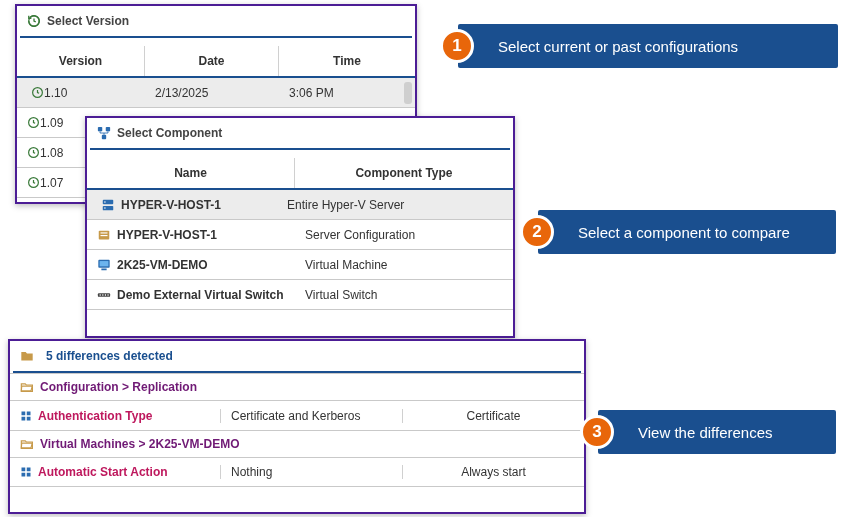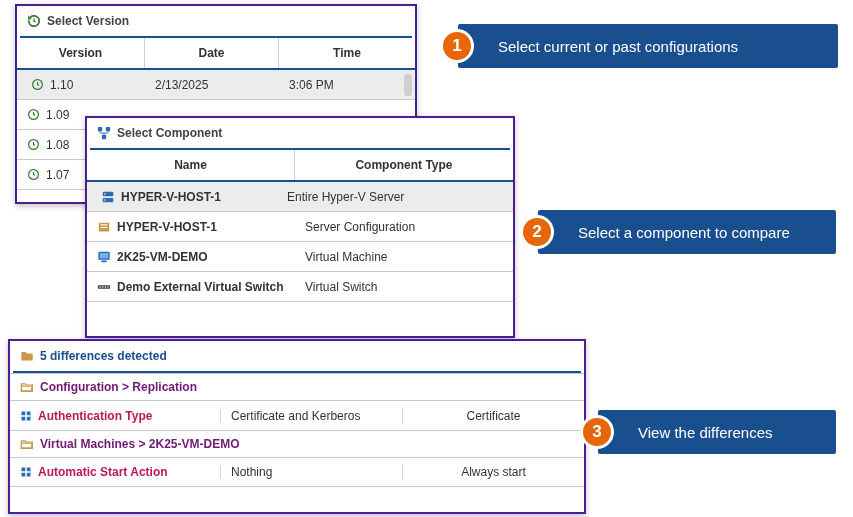--- a/index.html
+++ b/index.html
@@ -37,20 +37,21 @@
   .thead {
     display: flex;
     border-bottom: 2px solid #1a4f8f;
   }
   .thead .th {
     padding: 8px 10px;
     font-weight: 700;
     color: #333;
     text-align: center;
     font-size: 12px;
+    margin-top: 8px;
   }
   .row {
     display: flex;
     align-items: center;
     border-bottom: 1px solid #c9c9c9;
     height: 30px;
   }
   .row.sel { background: #ececec; }
   .cell {
     padding: 0 10px;
@@ -62,35 +63,35 @@
   }
   .vborder { border-right: 1px solid #d0d0d0; }
   .lstripe { width: 4px; background: #2b6cb0; }
   .ic { display:inline-flex; vertical-align:middle; }
 
   
   #p1 { left: 15px; top: 4px; width: 402px; height: 200px; }
   #p1 .c1 { width: 128px; }
   #p1 .c2 { width: 134px; }
   #p1 .c3 { flex:1; }
-  #p1 .vcell { display:flex; align-items:center; gap:6px; }
+  #p1 .vcell { display:flex; align-items:center; }
 
   
   #p2 { left: 85px; top: 116px; width: 430px; height: 222px; }
   #p2 .c1 { width: 208px; display:flex; align-items:center; gap:6px;}
   #p2 .c2 { flex:1; }
   #p2 .thead .c1 { display:block; text-align:center;}
 
   
   #p3 { left: 8px; top: 339px; width: 578px; height: 175px; }
   .diff-heading {
     padding: 8px 10px;
     font-weight: 700;
     color: #1a4f8f;
-    display:flex; align-items:flex-end; gap:6px;
+    display:flex; align-items:flex-end; gap:12px;
   }
   .diff-group {
     padding: 6px 10px;
     font-weight: 700;
     color: #701a75;
     display:flex; align-items:center; gap:6px;
     border-top:1px solid #c9c9c9;
   }
   .diff-row { display:flex; border-top:1px solid #c9c9c9; height:30px; align-items:center;}
   .diff-row .d1 { width: 210px; display:flex; align-items:center; gap:6px; padding:0 10px; font-weight:600; color:#be185d; }

